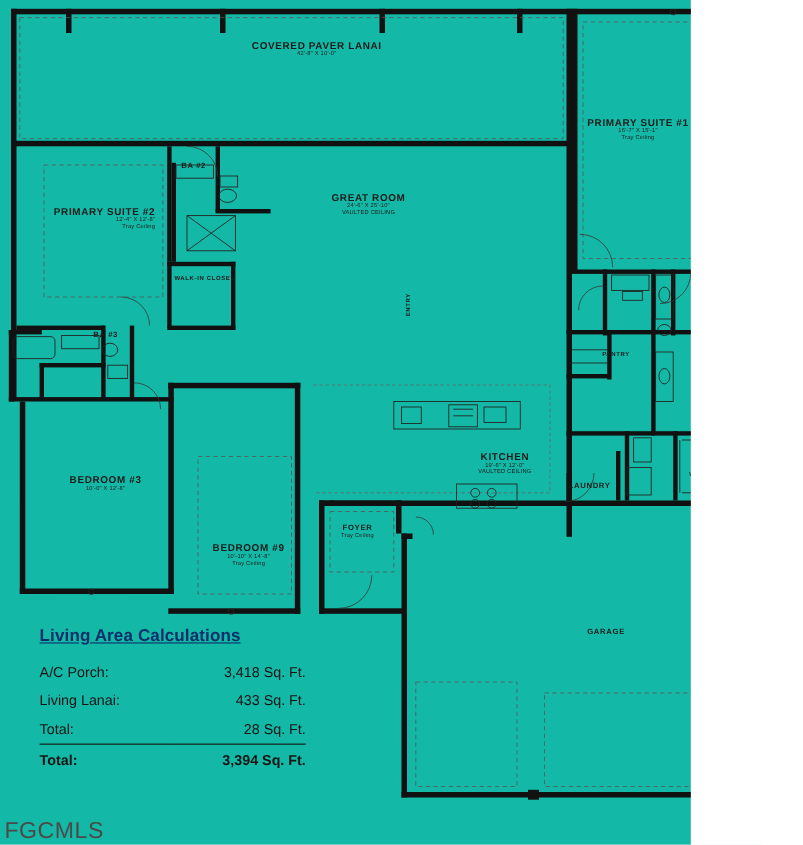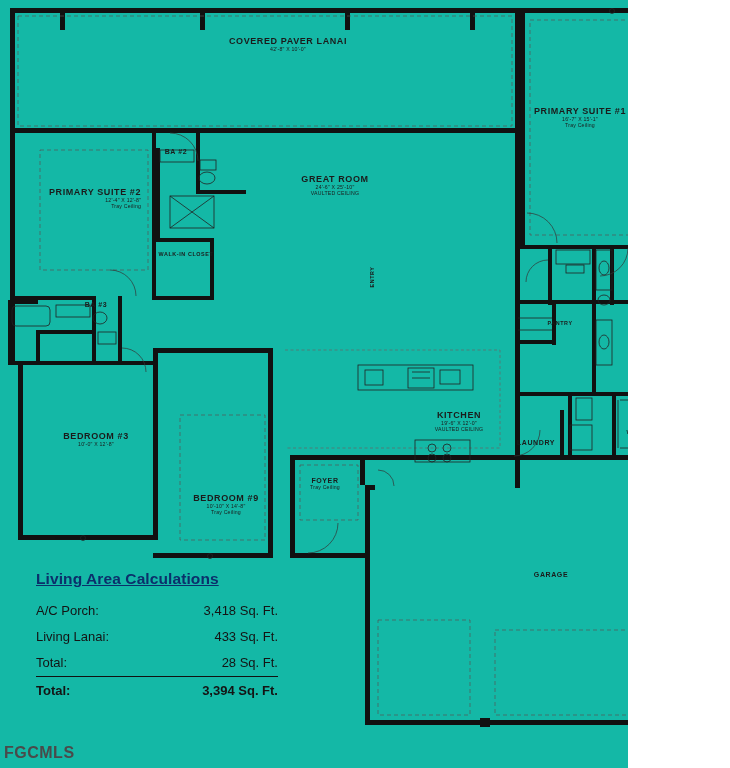--- a/index.html
+++ b/index.html
@@ -95,22 +95,22 @@
     font-weight: 700;
     padding-top: 6px;
   }
   #calc tr.lastitem td {
     border-bottom: 0;
   }
   #watermark {
     position: absolute;
     left: 4px;
     top: 744px;
-    font-size: 16px;
-    font-weight: 700;
+    font-size: 21px;
+    font-weight: 400;
     color: #4a4a4a;
     letter-spacing: 0.5px;
   }
 </style>
 </head>
 <body>
 
 <div id="page">
 
   <svg class="fp" viewBox="0 0 730 768" xmlns="http://www.w3.org/2000/svg">

